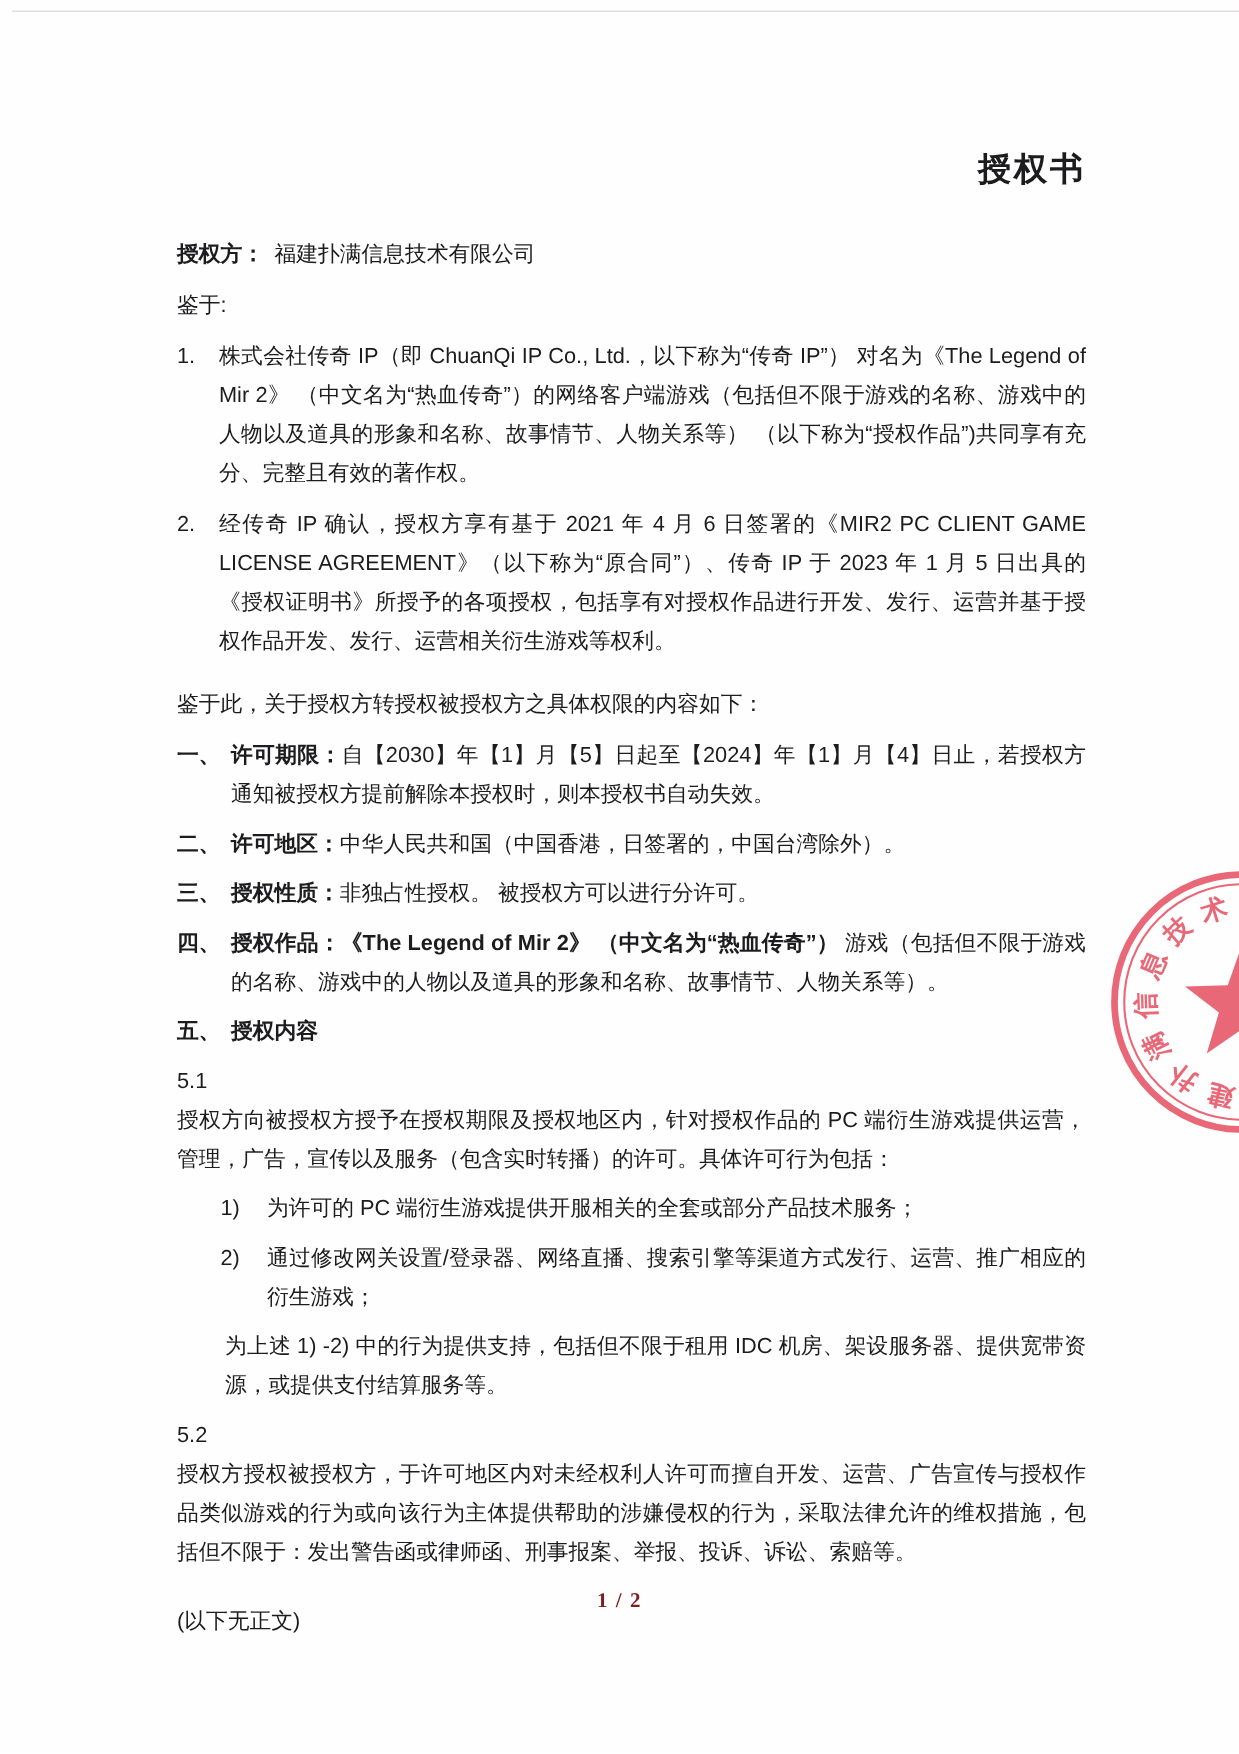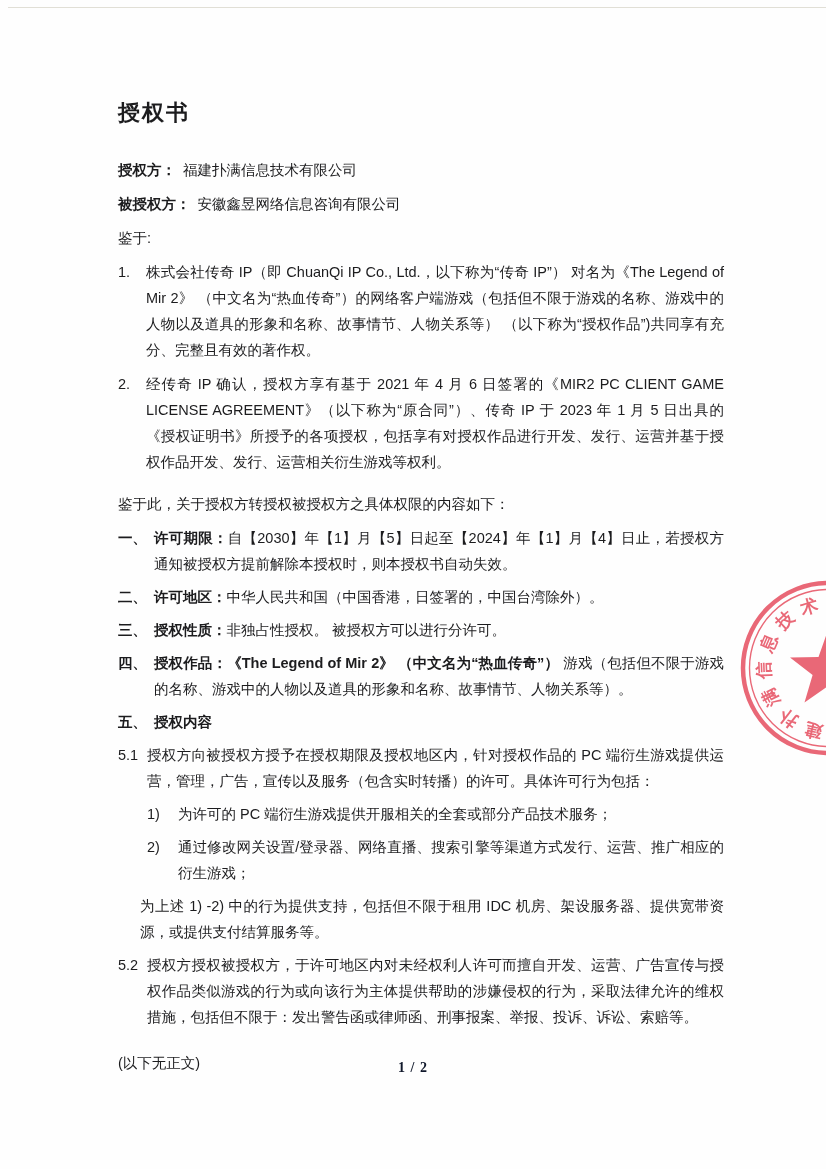--- a/index.html
+++ b/index.html
@@ -17,51 +17,51 @@
   }
   .scan-edge {
     position: absolute; top: 7px; left: 8px; right: 0;
     height: 1px; background: #d9d7cc; opacity: .8;
   }
   .content {
     position: absolute; left: 118px; top: 98px; width: 606px;
   }
   .title {
     margin: 0 0 30px 0;
-    text-align: left;
+    text-align: right;
     font-size: 22px; font-weight: 700; letter-spacing: 2px;
   }
   .b { font-weight: 700; }
   .party { margin: 0 0 10px 0; font-size: 14.5px; line-height: 24px; }
   .party .lbl { margin-right: 7px; }
   .whereas { margin: 0 0 9px 0; font-size: 14.5px; line-height: 24px; }
   .para, .recital, .clause, .sub, .itm, .note {
     font-size: 14.5px; line-height: 26px; text-align: justify;
   }
   .recital { display: flex; margin: 0 0 8px 0; }
   .recital .num { flex: none; width: 28px; }
   .recital .txt { flex: 1; }
   .bridge { margin: 16px 0 8px 0; font-size: 14.5px; line-height: 26px; }
   .clause { display: flex; margin: 0 0 7px 0; }
   .clause .cnum { flex: none; width: 36px; font-weight: 700; }
   .clause .cbody { flex: 1; }
-  .sub { display: flex; margin: 0 0 7px 0; }
+  .sub { display: flex; margin: 0 0 7px 0; flex-direction: column; }
   .sub .snum { flex: none; width: 29px; }
   .sub .stxt { flex: 1; }
   .itm { display: flex; margin: 0 0 7px 29px; }
   .itm .inum { flex: none; width: 31px; }
   .itm .itxt { flex: 1; }
-  .note { margin: 0 0 7px 22px; }
+  .note { margin: 0 0 7px 32px; }
   .no-text { margin: 20px 0 0 0; font-size: 14.5px; line-height: 26px; }
   .page-num {
     position: absolute; left: 0; top: 1060px; width: 826px;
     text-align: center;
     font-family: "Liberation Serif", "DejaVu Serif", serif;
     font-size: 14px; font-weight: 700; letter-spacing: 1px;
-    color: #0f172a;
+    color: #7f1d1d;
   }
   .seal {
     position: absolute; left: 726px; top: 566px;
     width: 204px; height: 204px;
     opacity: 0.82;
   }
   .seal text { font-family: "Liberation Sans", "DejaVu Sans", sans-serif; }
 </style>
 </head>
 <body>
@@ -70,23 +70,20 @@
   <div class="scan-edge"></div>
 
   <div class="content">
 
     <h1 class="title">授权书</h1>
 
     <div class="party">
       <span class="b lbl">授权方：</span><span>福建扑满信息技术有限公司</span>
     </div>
 
-    <div class="party">
-      <span class="b lbl">被授权方：</span><span>安徽鑫昱网络信息咨询有限公司</span>
-    </div>
 
     <div class="whereas">鉴于:</div>
 
     <div class="recital">
       <span class="num">1.</span>
       <span class="txt">株式会社传奇 IP（即 ChuanQi IP Co., Ltd.，以下称为“传奇 IP”） 对名为《The Legend of Mir 2》 （中文名为“热血传奇”）的网络客户端游戏（包括但不限于游戏的名称、游戏中的人物以及道具的形象和名称、故事情节、人物关系等） （以下称为“授权作品”)共同享有充分、完整且有效的著作权。</span>
     </div>
 
     <div class="recital">
       <span class="num">2.</span>

